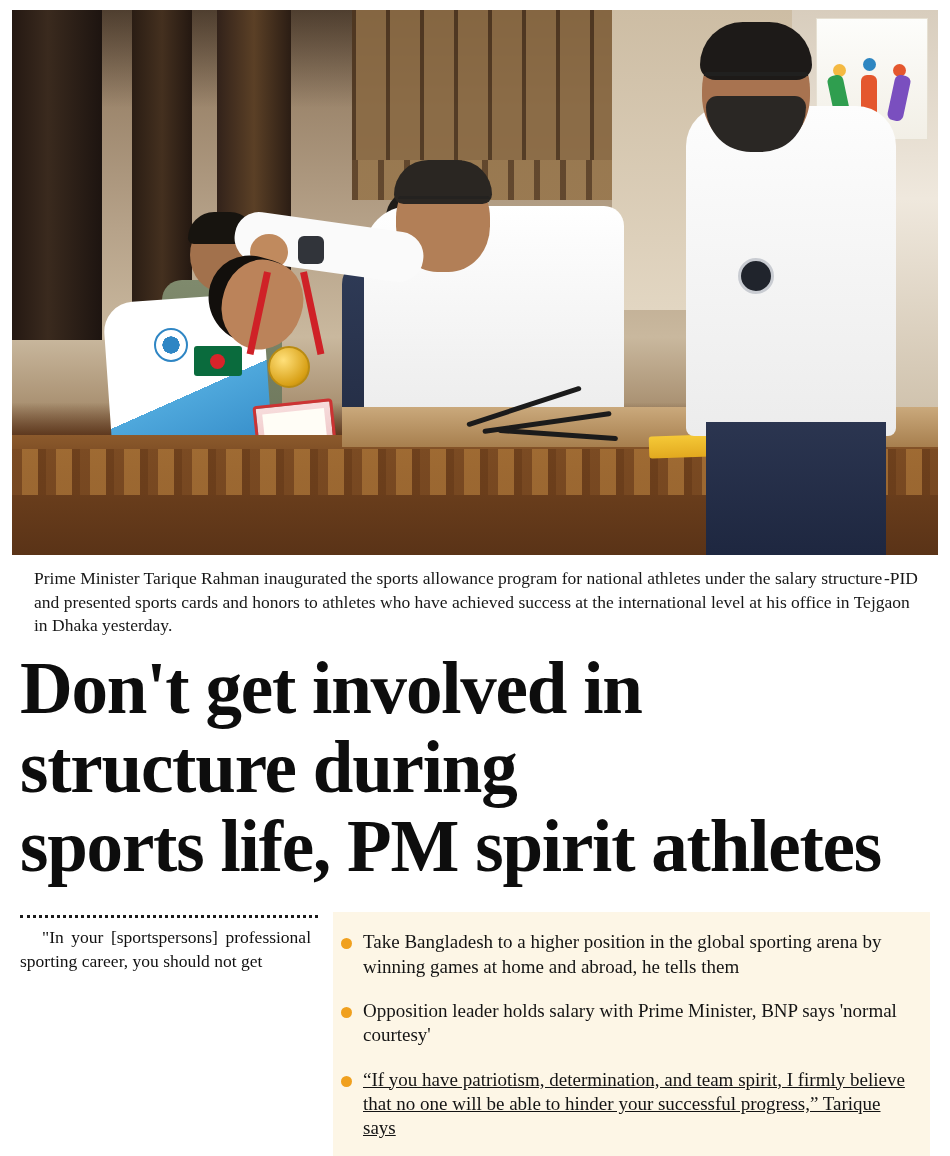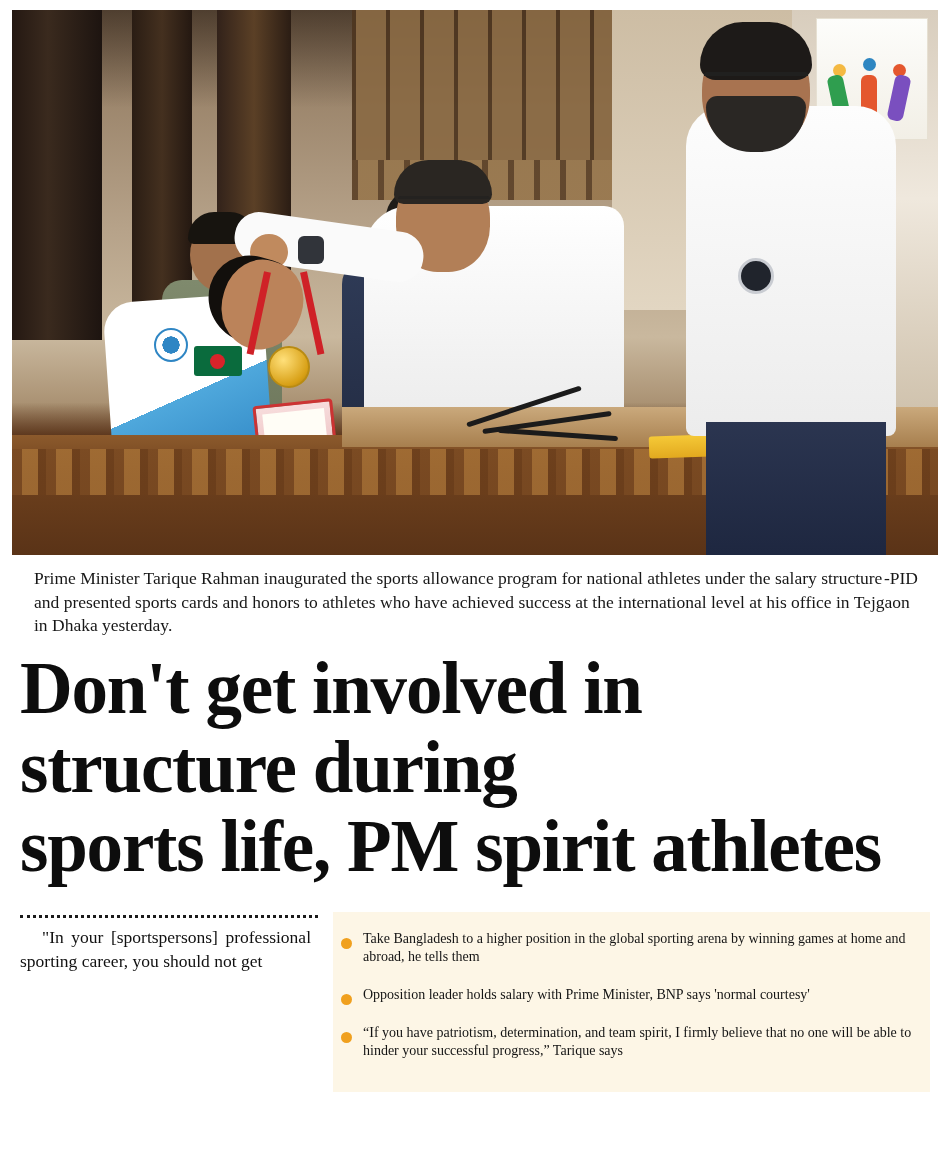--- a/index.html
+++ b/index.html
@@ -328,25 +328,25 @@
     flex: 1 1 auto;
     background: #fdf6e6;
     padding: 18px 16px 18px 30px;
     box-sizing: border-box;
     position: relative;
     margin-left: 8px;
   }
   .bullet-item {
     position: relative;
     margin-bottom: 20px;
-    font-size: 14px;
+    font-size: 19px;
     line-height: 1.28;
     color: #141414;
   }
-  .bullet-item:last-child { margin-bottom: 14px; }
+  .bullet-item:last-child { margin-bottom: 14px; text-decoration: underline; }
   .bullet-dot {
     position: absolute;
     left: -22px;
     top: 8px;
     width: 11px;
     height: 11px;
     border-radius: 50%;
     background: #f0a01e;
   }
 </style>

